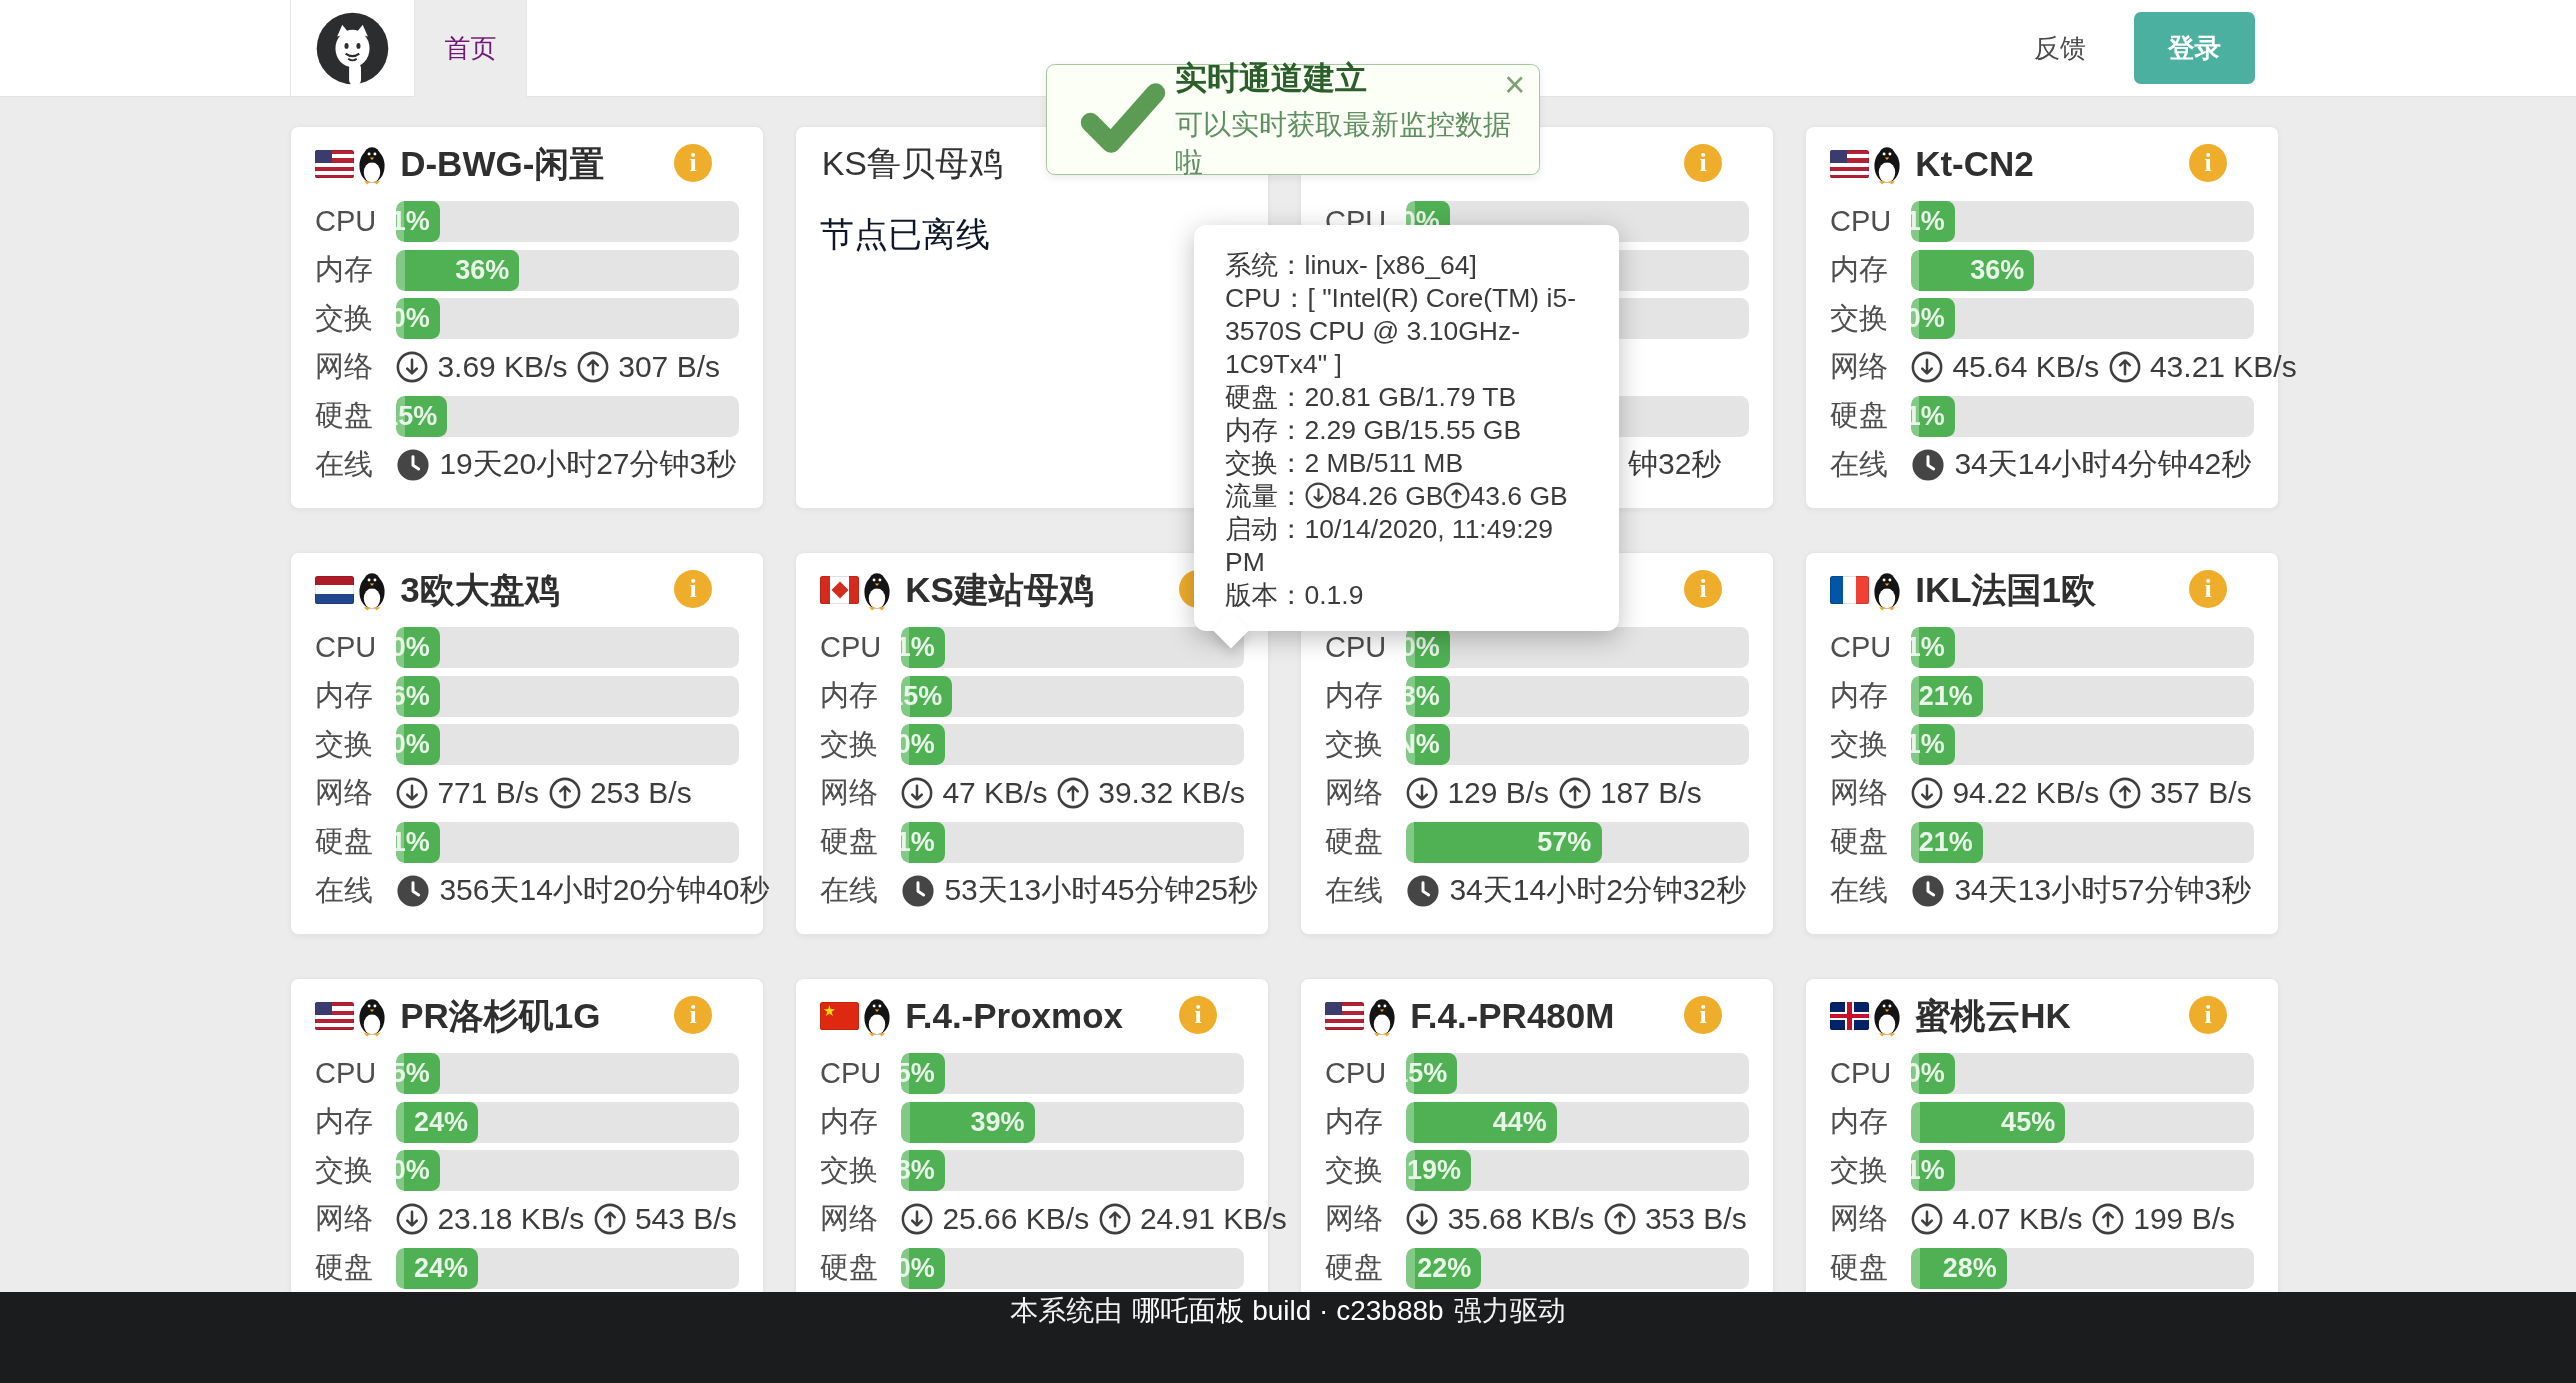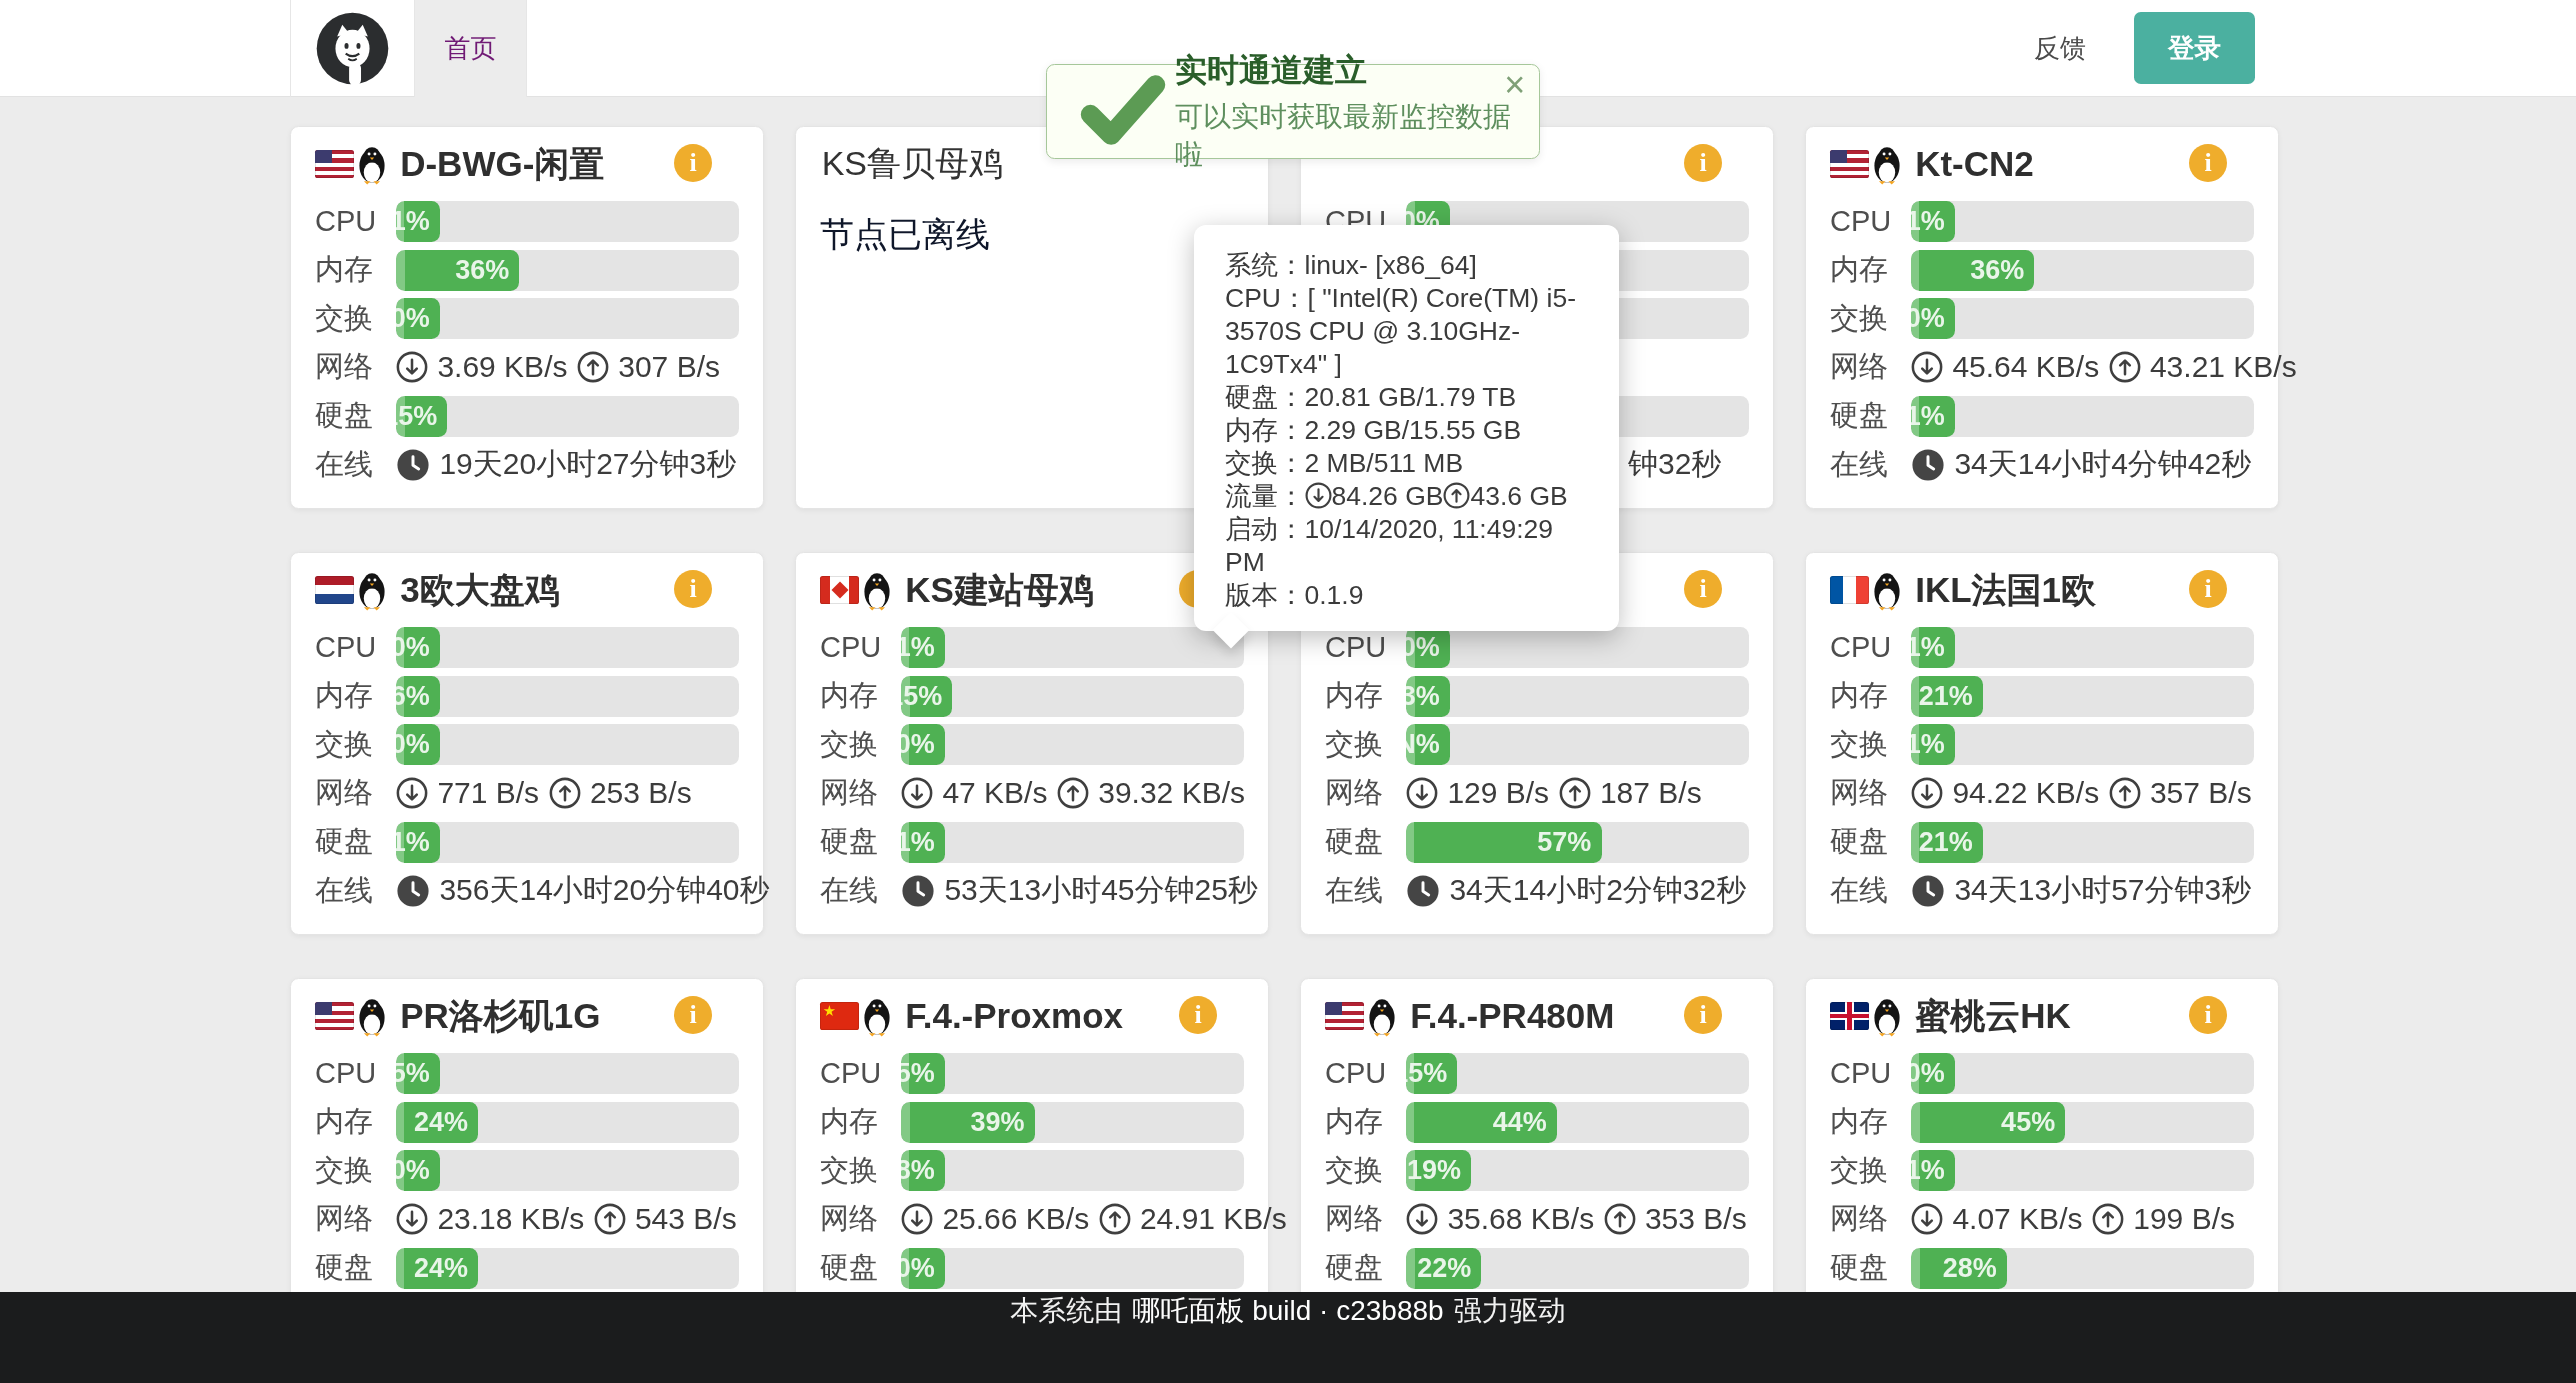--- a/index.html
+++ b/index.html
@@ -71,21 +71,21 @@
         linear-gradient(90deg,transparent 0 38%,#fff 38% 62%,transparent 62%),
         #012169; position:relative;}
   .flag-gb::after{content:""; position:absolute; inset:0; background:
         linear-gradient(180deg,transparent 0 42%,#c8102e 42% 58%,transparent 58%),
         linear-gradient(90deg,transparent 0 44%,#c8102e 44% 56%,transparent 56%);}
 
   
   .frag{font-size:30px; color:#3c3c3c; white-space:nowrap;}
 
   
-  .toast{position:absolute; left:1046px; top:64px; width:494px; height:95px; z-index:40;
+  .toast{position:absolute; left:1046px; top:64px; width:494px; height:111px; z-index:40;
          background:var(--toast-bg); border:1.7px solid var(--toast-border); border-radius:8.5px;
          box-shadow:0 2.6px 8.5px rgba(0,0,0,.08); display:flex; align-items:center; padding:0 26px 0 29px;}
   .toast-check{flex:0 0 94px;}
   .toast-col{display:flex; flex-direction:column; gap:5.1px; margin-left:5.1px;}
   .toast-title{font-size:32px; font-weight:700; color:#2a5e2a;}
   .toast-msg{font-size:28px; color:#5e8f5e;}
   .toast-close{position:absolute; right:13.7px; top:1.7px; font-size:36px; color:#7fa077; cursor:pointer; line-height:1;}
 
   
   .tooltip{position:absolute; left:1194px; top:225px; width:425px; z-index:50;

